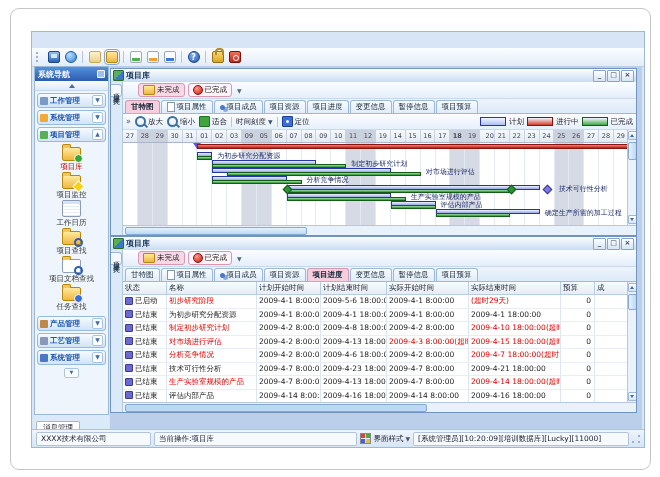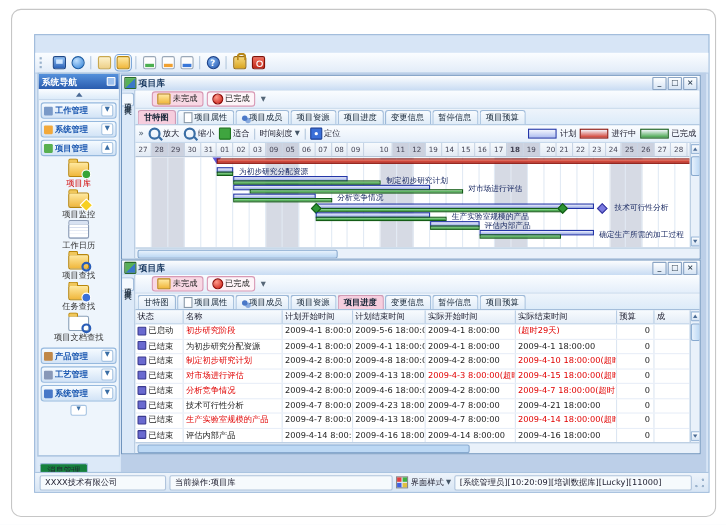--- a/index.html
+++ b/index.html
@@ -62,21 +62,21 @@
   .fic-work-calendar{background:repeating-linear-gradient(#ffffff,#ffffff 2px,#cfd8ea 3px);border-color:#8a9ab4}
   .fic-work-calendar::before{background:#d8e2f2;border-color:#8a9ab4;width:17px;left:-1px}
   .fic-work-calendar::after{display:none}
   .fic-project-search::after{background:transparent;border:2px solid #2a5db8;width:5px;height:5px}
   .fic-task-search::after{background:#3a6fd8}
   .fic-project-doc-search{background:#fff;border-color:#8aa0b8}
   .fic-project-doc-search::after{background:transparent;border:2px solid #2a5db8;width:5px;height:5px}
   .more-btn{width:13px;height:8px;margin:1px auto;border:1px solid #a7c4e2;border-radius:2px;background:#fff;font-size:5px;line-height:7px;text-align:center;color:#3a6ea5}
   .msg-tab-row{position:absolute;left:2px;bottom:18px;width:75px;height:14px;background:#dce9f8;border-top:1px solid #9db9d9}
   .msg-tab{display:inline-block;margin-left:2px;height:12px;line-height:12px;padding:0 6px;font-size:7.5px;color:#223;
-    background:#15803d;border:1px solid #9db9d9;border-bottom:none;border-radius:2px 2px 0 0}
+    background:#ffffff;border:1px solid #9db9d9;border-bottom:none;border-radius:2px 2px 0 0}
 
   
   .main{position:absolute;left:78px;top:34px;right:2px;bottom:18px;background:#bccfe8;overflow:hidden}
   .panel{position:absolute;left:0;width:527px;border:1px solid #7094bd;background:#eaf2fb;box-sizing:border-box}
   .panel-top{top:2px;height:168px}
   .panel-bottom{top:170px;height:177px}
   .panel-title{height:13px;background:linear-gradient(#fcfdfe,#c9dcf3);border-bottom:1px solid #aac4e0;
     display:flex;align-items:center;padding:0 2px;font-size:8px;font-weight:bold;color:#16365e}
   .ptb-icon{width:9px;height:9px;margin-right:2px;background:linear-gradient(135deg,#58b058 50%,#3a78c8 50%);border:1px solid #2a6a2a;border-radius:1px}
   .wbtns{margin-left:auto;display:flex;gap:1px}
@@ -251,26 +251,26 @@
               </div>
               <div class="sitem">
                 <span class="fic fic-work-calendar"></span>
                 <span class="sitem-l">工作日历</span>
               </div>
               <div class="sitem">
                 <span class="fic fic-project-search"></span>
                 <span class="sitem-l">项目查找</span>
               </div>
               <div class="sitem">
+                <span class="fic fic-project-doc-search"></span>
+                <span class="sitem-l">项目文档查找</span>
+              </div>
+              <div class="sitem">
                 <span class="fic fic-task-search"></span>
                 <span class="sitem-l">任务查找</span>
-              </div>
-              <div class="sitem">
-                <span class="fic fic-project-doc-search"></span>
-                <span class="sitem-l">项目文档查找</span>
               </div>
             </div>
             <div class="sec-h">
               <span class="sic sic-product"></span>
               <span class="sec-l">产品管理</span>
               <span class="sec-a">▼</span>
             </div>
             <div class="sec-h">
               <span class="sic sic-process"></span>
               <span class="sec-l">工艺管理</span>
@@ -384,21 +384,21 @@
                       <span class="tl-day" style="width: 14.8824px;">31</span>
                       <span class="tl-day" style="width: 14.8824px;">01</span>
                       <span class="tl-day" style="width: 14.8824px;">02</span>
                       <span class="tl-day" style="width: 14.8824px;">03</span>
                       <span class="tl-day wk" style="width: 14.8824px;">09</span>
                       <span class="tl-day wk" style="width: 14.8824px;">05</span>
                       <span class="tl-day" style="width: 14.8824px;">06</span>
                       <span class="tl-day" style="width: 14.8824px;">07</span>
                       <span class="tl-day" style="width: 14.8824px;">08</span>
                       <span class="tl-day" style="width: 14.8824px;">09</span>
-                      <span class="tl-day" style="width: 14.8824px; margin-left: 11px;">10</span>
+                      <span class="tl-day" style="width: 14.8824px;">10</span>
                       <span class="tl-day wk" style="width: 14.8824px;">11</span>
                       <span class="tl-day wk" style="width: 14.8824px;">12</span>
                       <span class="tl-day" style="width: 14.8824px;">19</span>
                       <span class="tl-day" style="width: 14.8824px;">14</span>
                       <span class="tl-day" style="width: 14.8824px;">15</span>
                       <span class="tl-day" style="width: 14.8824px;">16</span>
                       <span class="tl-day" style="width: 14.8824px;">17</span>
                       <span class="tl-day wk" style="width: 14.8824px; font-weight: bold;">18</span>
                       <span class="tl-day wk" style="width: 14.8824px;">19</span>
                       <span class="tl-day" style="width: 14.8824px; text-align: right;">20</span>

